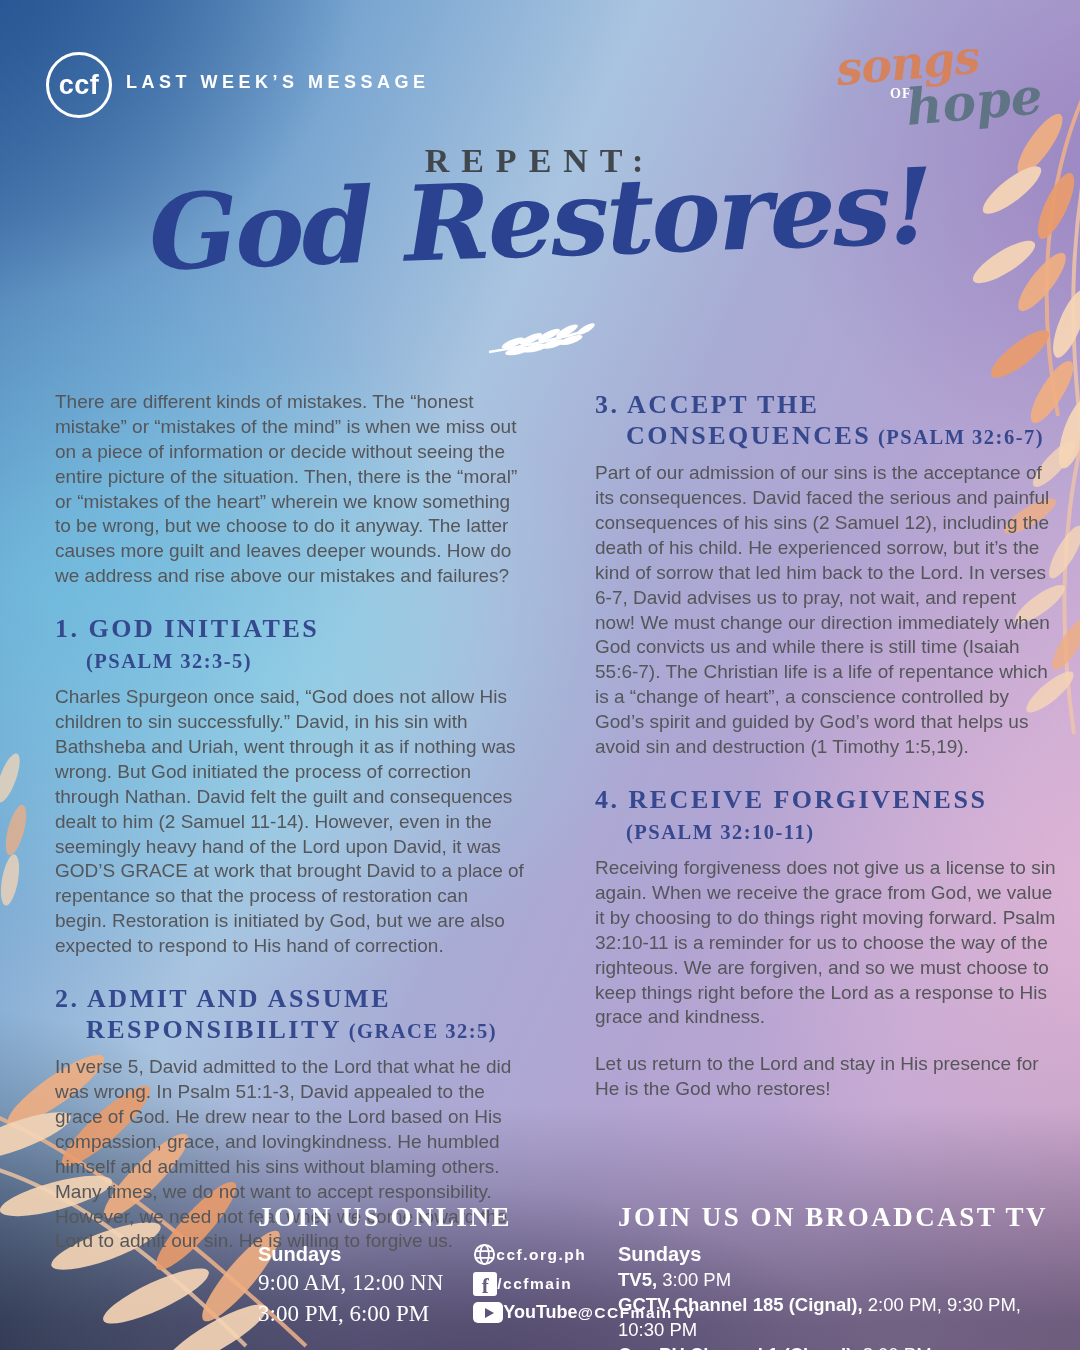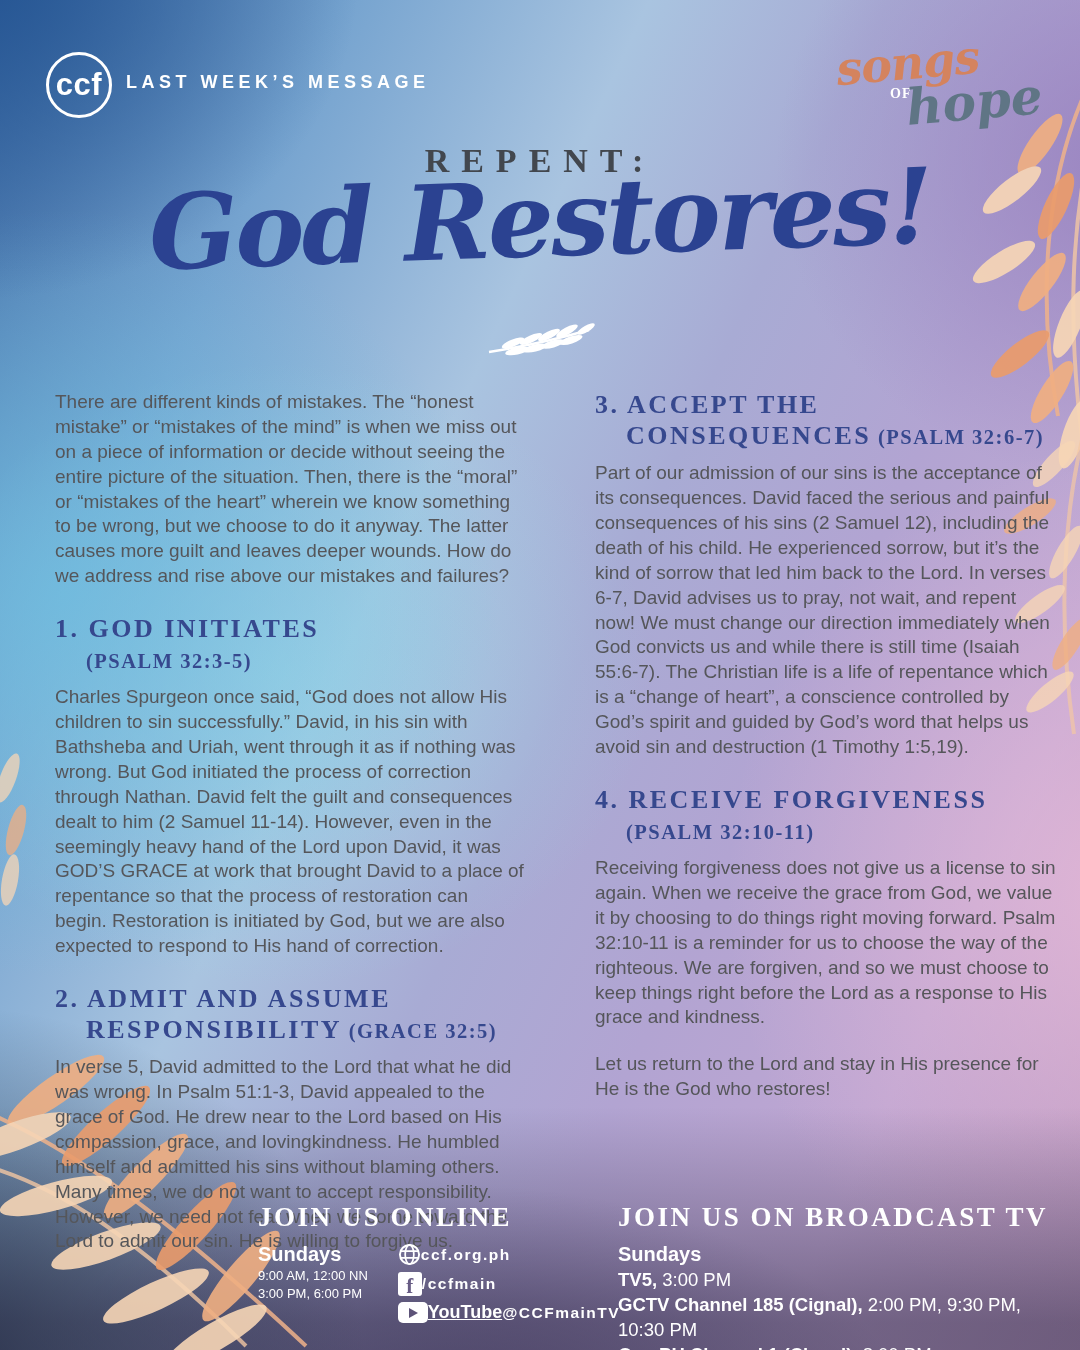--- a/index.html
+++ b/index.html
@@ -15,21 +15,21 @@
       radial-gradient(620px 520px at 26% 50%, rgba(158,220,234,0.62), rgba(158,220,234,0) 60%),
       radial-gradient(640px 720px at 104% 66%, rgba(232,186,216,0.80), rgba(232,186,216,0) 62%),
       radial-gradient(560px 520px at 104% 12%, rgba(150,128,190,0.85), rgba(150,128,190,0) 62%),
       linear-gradient(115deg,#3f6da6 0%,#75a3cf 20%,#a9c4e0 38%,#a8abd4 52%,#b2a4d2 66%,#bfa6d2 82%,#b795bd 100%);
   }
   .decor{position:absolute;pointer-events:none;}
 
   
   .ccf-logo{position:absolute;left:46px;top:52px;width:60px;height:60px;border:3.5px solid #fff;
     border-radius:50%;display:flex;align-items:center;justify-content:center;
-    color:#fff;font-weight:700;font-size:31px;letter-spacing:0.5px;}
+    color:#fff;font-weight:700;font-size:27px;letter-spacing:0.5px;}
   .kicker{position:absolute;left:126px;top:72px;color:#fff;font-weight:700;
     font-size:18px;letter-spacing:4.5px;}
 
   .soh{position:absolute;left:828px;top:34px;width:210px;height:108px;
     font-family:"DejaVu Serif",serif;}
   .soh-songs{position:absolute;left:8px;top:2px;font-style:italic;font-weight:700;
     font-size:46px;color:var(--coral,#d4835e);transform:rotate(-5deg);letter-spacing:-1px;}
   .soh-of{position:absolute;left:62px;top:52px;font-family:"Liberation Serif",serif;
     font-weight:700;font-size:14px;color:#fff;letter-spacing:1px;}
   .soh-hope{position:absolute;left:78px;top:38px;font-style:italic;font-weight:700;
@@ -59,33 +59,33 @@
   .sec-ref{font-size:20.5px;letter-spacing:1.5px;}
   .sec-body{margin-top:10px !important;}
   .closing{margin-top:22px !important;}
 
   
   .footer-h{font-family:"Liberation Serif",serif;font-weight:700;color:#fff;
     font-size:27px;letter-spacing:2.5px;white-space:nowrap;}
   .join-online{position:absolute;left:258px;top:1202px;color:#fff;}
   .online-cols{display:flex;gap:30px;margin-top:8px;}
   .f-day{font-weight:700;font-size:20px;line-height:1.3;}
-  .f-times{font-size:13px;line-height:1.35;}
+  .f-times{font-size:23px;line-height:1.35;font-family:Liberation Serif, serif;}
   .link-row{display:flex;align-items:center;margin-top:6px;}
   .link-row:first-child{margin-top:2px;}
   .link-label{font-size:15.5px;font-weight:700;letter-spacing:1.5px;}
   .fb-icon{width:24px;height:24px;background:#fff;border-radius:3px;display:flex;
     align-items:flex-end;justify-content:center;overflow:hidden;}
   .fb-icon span{font-family:"Liberation Serif",serif;font-weight:700;font-size:21px;
     color:#675c84;line-height:0.9;}
   .yt-icon{width:30px;height:21px;background:#fff;border-radius:5px;display:flex;
     align-items:center;justify-content:center;}
   .yt-tri{width:0;height:0;border-left:9px solid #5d5378;border-top:5.5px solid transparent;
     border-bottom:5.5px solid transparent;margin-left:2px;}
-  .yt-word{font-size:18px;font-weight:700;letter-spacing:0;text-decoration:underline;}
+  .yt-word{font-size:18px;font-weight:700;letter-spacing:0;}
   .join-tv{position:absolute;left:618px;top:1202px;color:#fff;width:452px;}
   .tv-lines{margin-top:8px;font-size:18.5px;line-height:1.36;}
   .tv-lines b{font-weight:700;}
 </style>
 </head>
 <body>
 
 <div class="canvas">
 
   <svg class="decor" style="right:-14px;top:86px;" width="176" height="400" viewBox="0 0 176 400">

